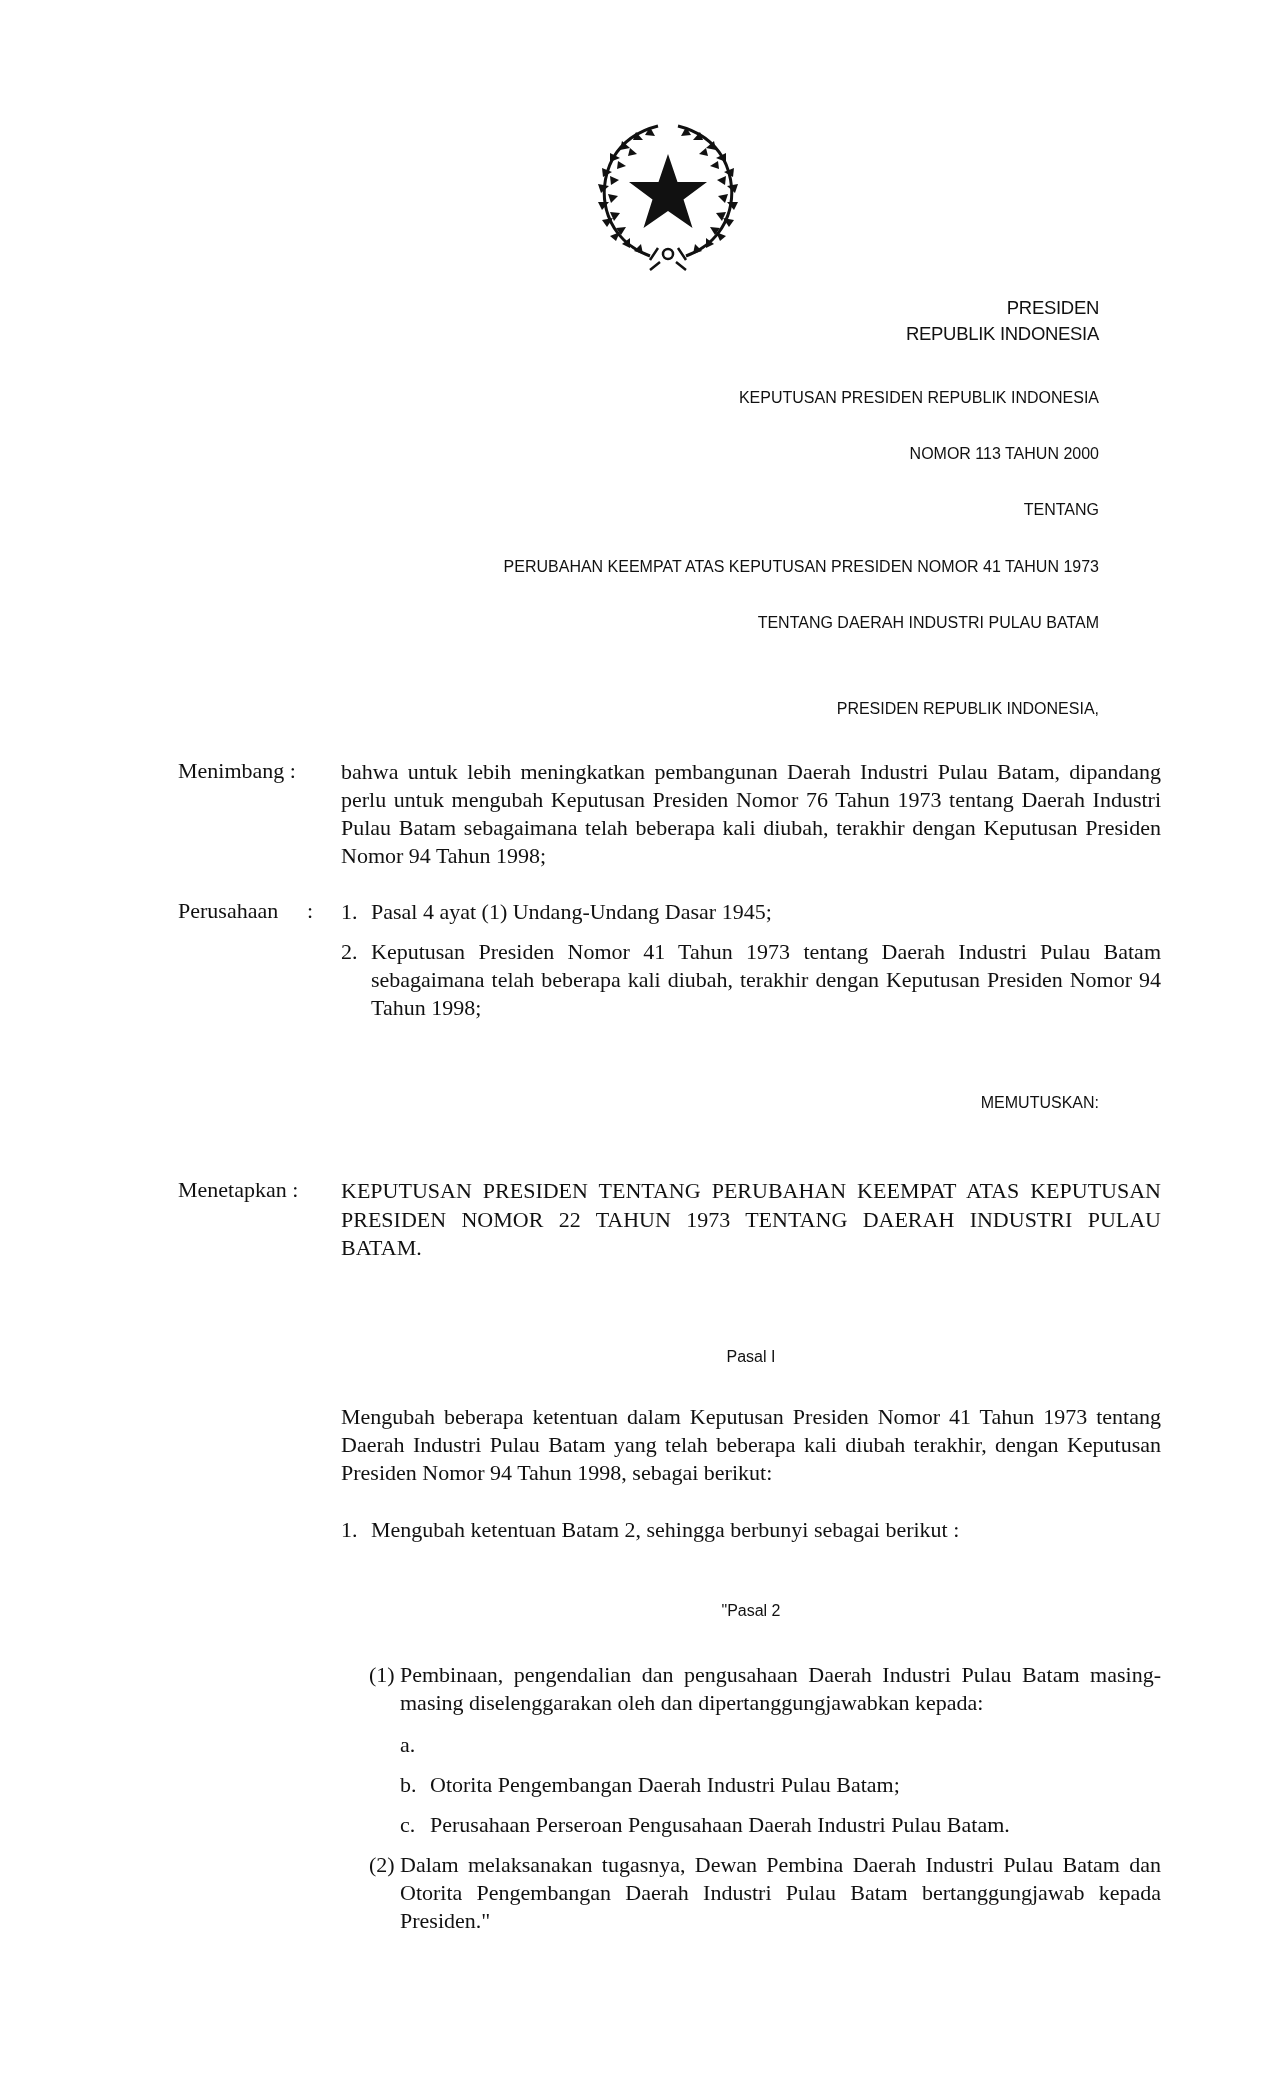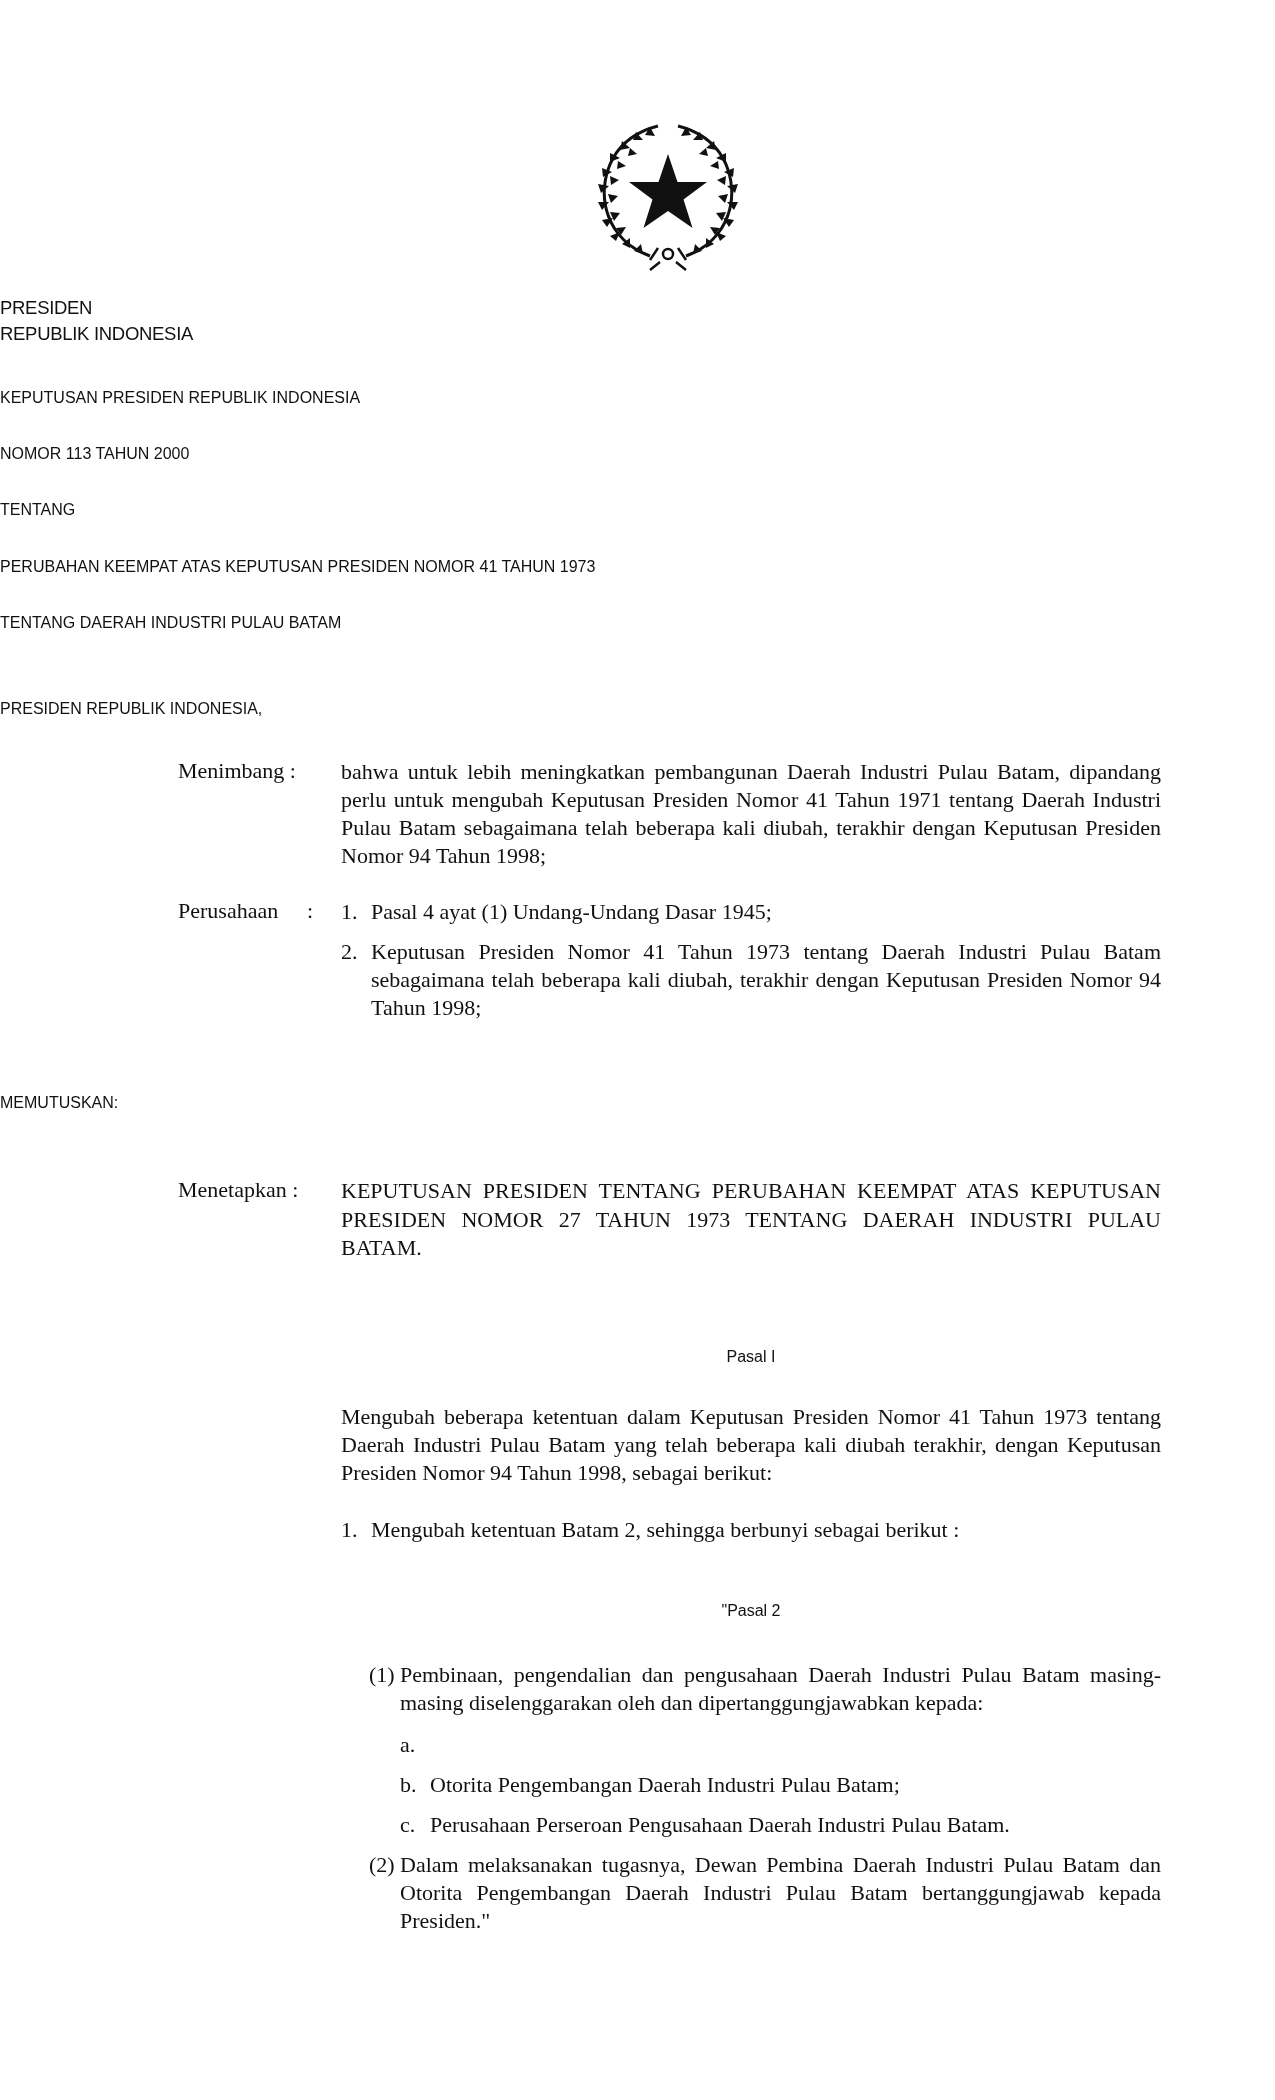--- a/index.html
+++ b/index.html
@@ -1,19 +1,19 @@
 <!DOCTYPE html>
 <html><head>
 <meta charset="utf-8">
 <style>
   html, body { margin: 0; padding: 0; background: #ffffff; }
   body { width: 1275px; height: 2100px; position: relative; overflow: hidden;
          font-family: "Liberation Serif", "DejaVu Serif", serif; color: #111; }
   .abs { position: absolute; }
-  .center { left: 0; width: 1091px; text-align: left; }
+  .center { left: 8px; width: 1091px; text-align: right; }
   .serif { font-family: Liberation Sans, sans-serif; font-size: 16px; }
   .sans { font-family: "Liberation Sans", "DejaVu Sans", sans-serif; font-size: 18.5px; letter-spacing: -0.3px; }
   .label { left: 178px; width: 160px; font-size: 22px; white-space: nowrap; }
   .content { left: 341px; width: 820px; font-size: 22px; line-height: 28px; text-align: justify; text-align-last: left; }
   .num { position: absolute; left: 0; }
   .hang { position: relative; padding-left: 30px; }
   .hang2 { position: relative; padding-left: 31px; }
   .caps-just { text-align: justify; text-align-last: left; line-height: 28.5px; }
   p { margin: 0; }
 </style>
@@ -78,21 +78,21 @@
 <div class="abs center sans" style="top:323px;">REPUBLIK INDONESIA</div>
 
 <div class="abs center serif" style="top:389px;">KEPUTUSAN PRESIDEN REPUBLIK INDONESIA</div>
 <div class="abs center serif" style="top:445px;">NOMOR 113 TAHUN 2000</div>
 <div class="abs center serif" style="top:501px;">TENTANG</div>
 <div class="abs center serif" style="top:558px;">PERUBAHAN KEEMPAT ATAS KEPUTUSAN PRESIDEN NOMOR 41 TAHUN 1973</div>
 <div class="abs center serif" style="top:614px;">TENTANG DAERAH INDUSTRI PULAU BATAM</div>
 <div class="abs center serif" style="top:700px;">PRESIDEN REPUBLIK INDONESIA,</div>
 
 <div class="abs label" style="top:758px;">Menimbang :</div>
-<div class="abs content" style="top:758px;">bahwa untuk lebih meningkatkan pembangunan Daerah Industri Pulau Batam, dipandang perlu untuk mengubah Keputusan Presiden Nomor 41 Tahun 1971 tentang Daerah Industri Pulau Batam sebagaimana telah beberapa kali diubah, terakhir dengan Keputusan Presiden Nomor 94 Tahun 1998;</div>
+<div class="abs content" style="top:758px;">bahwa untuk lebih meningkatkan pembangunan Daerah Industri Pulau Batam, dipandang perlu untuk mengubah Keputusan Presiden Nomor 76 Tahun 1973 tentang Daerah Industri Pulau Batam sebagaimana telah beberapa kali diubah, terakhir dengan Keputusan Presiden Nomor 94 Tahun 1998;</div>
 
 <div class="abs label" style="top:898px;">
   <span>Perusahaan</span>
   <span style="position:absolute; left:129px;">:</span>
 </div>
 <div class="abs content" style="top:898px;">
   <div class="hang">
     <span class="num">1.</span>
     <span>Pasal 4 ayat (1) Undang-Undang Dasar 1945;</span>
   </div>
@@ -100,21 +100,21 @@
 <div class="abs content" style="top:938px;">
   <div class="hang">
     <span class="num">2.</span>
     <p>Keputusan Presiden Nomor 41 Tahun 1973 tentang Daerah Industri Pulau Batam sebagaimana telah beberapa kali diubah, terakhir dengan Keputusan Presiden Nomor 94 Tahun 1998;</p>
   </div>
 </div>
 
 <div class="abs center serif" style="top:1094px;">MEMUTUSKAN:</div>
 
 <div class="abs label" style="top:1177px;">Menetapkan :</div>
-<div class="abs content caps-just" style="top:1177px; font-size:22px;">KEPUTUSAN PRESIDEN TENTANG PERUBAHAN KEEMPAT ATAS KEPUTUSAN PRESIDEN NOMOR 27 TAHUN 1973 TENTANG DAERAH INDUSTRI PULAU BATAM.</div>
+<div class="abs content caps-just" style="top:1177px; font-size:22px;">KEPUTUSAN PRESIDEN TENTANG PERUBAHAN KEEMPAT ATAS KEPUTUSAN PRESIDEN NOMOR 22 TAHUN 1973 TENTANG DAERAH INDUSTRI PULAU BATAM.</div>
 
 <div class="abs serif" style="top:1348px; left:341px; width:820px; text-align:center;">Pasal I</div>
 <div class="abs content" style="top:1403px;">Mengubah beberapa ketentuan dalam Keputusan Presiden Nomor 41 Tahun 1973 tentang Daerah Industri Pulau Batam yang telah beberapa kali diubah terakhir, dengan Keputusan Presiden Nomor 94 Tahun 1998, sebagai berikut:</div>
 <div class="abs content" style="top:1516px;">
   <div class="hang">
     <span class="num">1.</span>
     <span>Mengubah ketentuan Batam 2, sehingga berbunyi sebagai berikut :</span>
   </div>
 </div>
 

